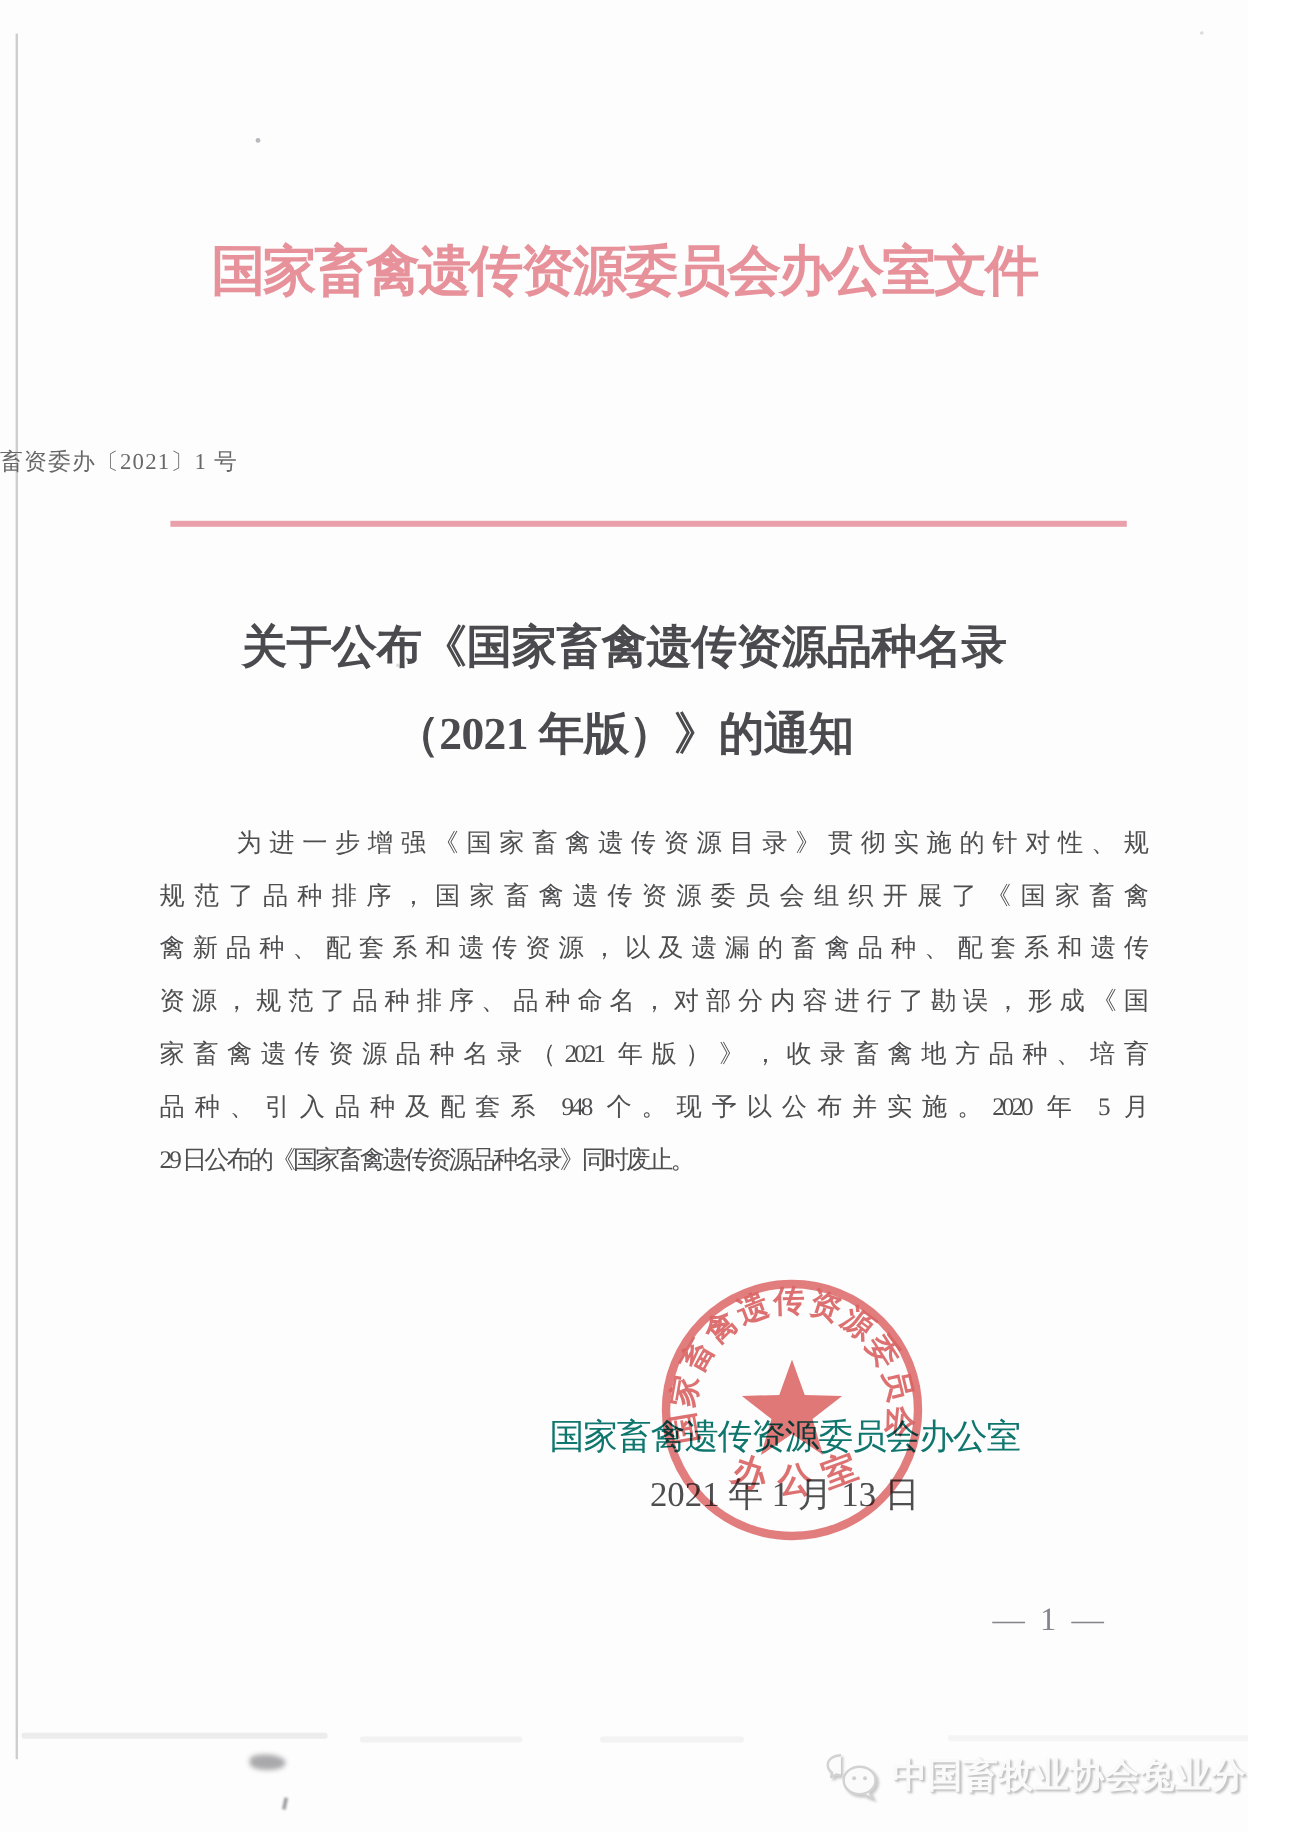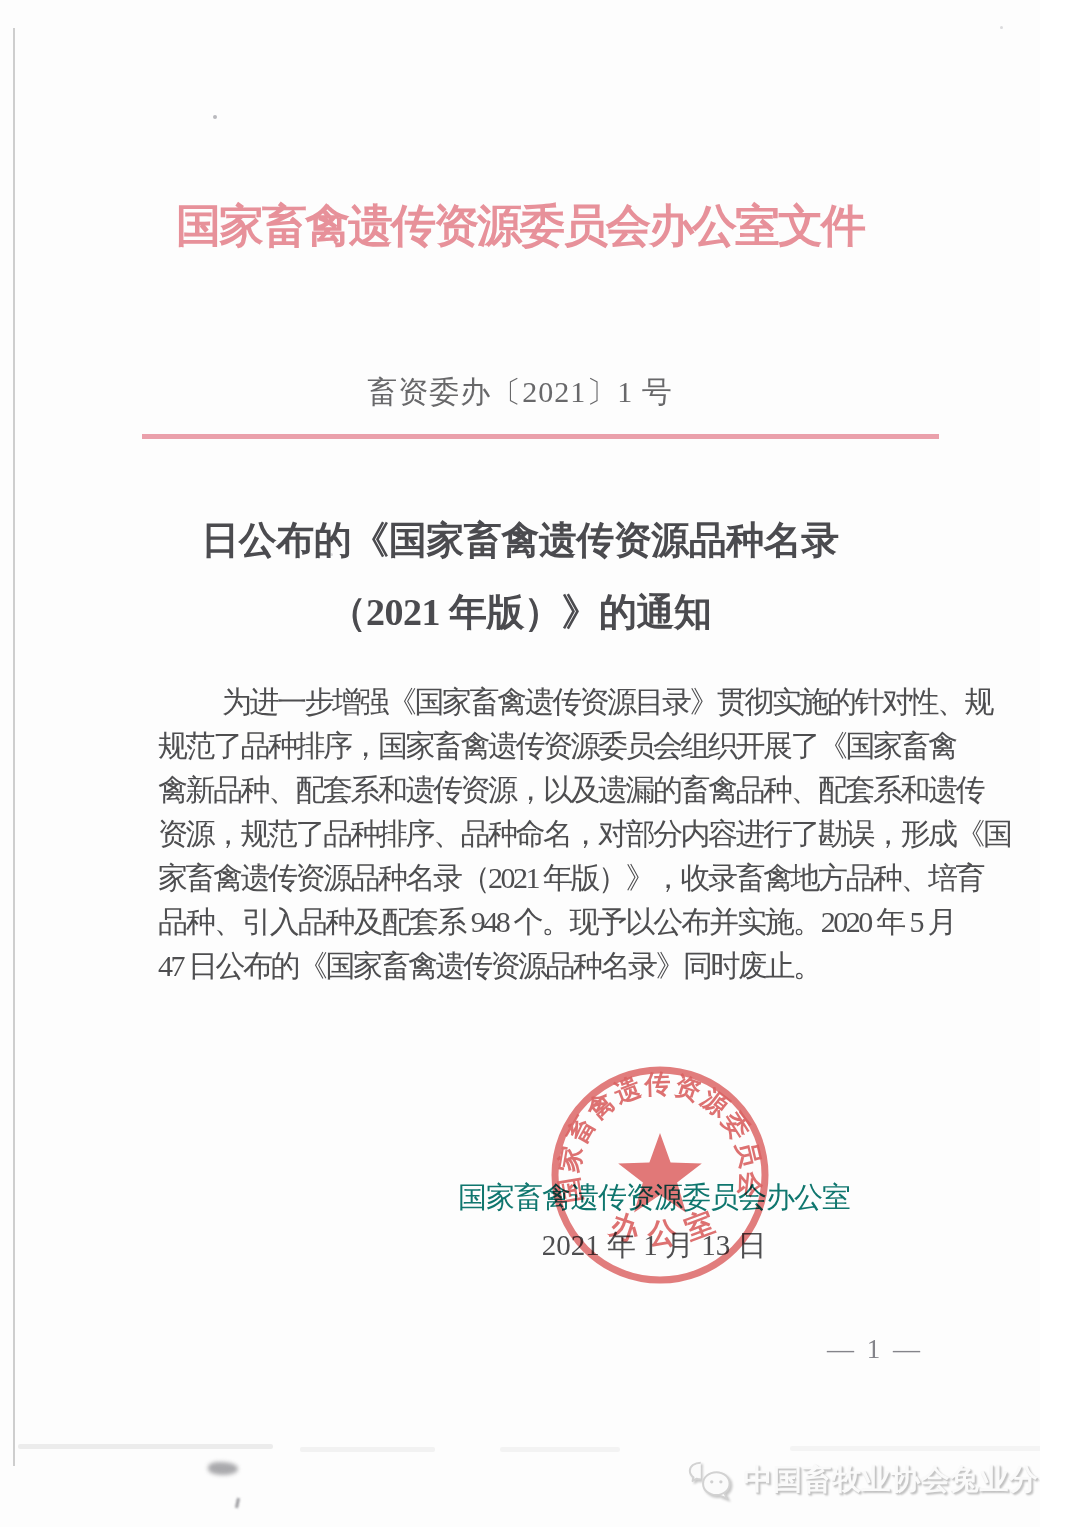--- a/index.html
+++ b/index.html
@@ -28,43 +28,41 @@
   }
 
   .letterhead {
     position: absolute; top: 196px; left: 0; width: 100%;
     text-align: center;
     font-size: 45px; font-weight: bold; letter-spacing: -2px;
     color: #e7919a;
   }
   .doc-number {
     position: absolute; top: 372px; left: 0; width: 100%;
-    text-align: center;
-    font-size: 30px; letter-spacing: 1px;
+    font-size: 19px; letter-spacing: 1px;
     color: #68686a;
   }
   .red-rule {
     position: absolute; top: 434px; left: 142px; width: 797px; height: 5px;
     background: #eaa0ab;
   }
   .doc-title {
     position: absolute; top: 504px; left: 0; width: 100%;
     text-align: center;
     font-size: 38px; font-weight: bold; letter-spacing: -0.5px; line-height: 72px;
     color: #4b4b4f;
   }
   .body-block {
     position: absolute; top: 680px; left: 133px; width: 822px;
     color: #4e4e50;
   }
   .body-line {
-    font-size: 30px; letter-spacing: -2.5px; line-height: 44px;
+    font-size: 21px; letter-spacing: -2.5px; line-height: 44px;
     text-align: justify; text-align-last: justify;
     white-space: nowrap;
-    margin-left: 25px;
   }
   .body-line.indent { text-indent: 64px; }
   .body-line.last { text-align-last: left; }
 
   .signature {
     position: absolute; top: 1178px; left: 432px; width: 444px;
     text-align: center; font-size: 29px; letter-spacing: -1px;
     color: #0f766e;
   }
   .sign-date {
@@ -110,32 +108,32 @@
   <div class="smudge"></div>
   <div class="smudge2"></div>
 
   <div class="letterhead">国家畜禽遗传资源委员会办公室文件</div>
 
   <div class="doc-number">畜资委办〔2021〕1 号</div>
 
   <div class="red-rule"></div>
 
   <div class="doc-title">
-    <div>日公布的《国家畜禽遗传资源品种名录</div>
+    <div>关于公布《国家畜禽遗传资源品种名录</div>
     <div>（2021 年版）》的通知</div>
   </div>
 
   <div class="body-block">
     <div class="body-line indent">为进一步增强《国家畜禽遗传资源目录》贯彻实施的针对性、规</div>
     <div class="body-line">规范了品种排序，国家畜禽遗传资源委员会组织开展了《国家畜禽</div>
     <div class="body-line">禽新品种、配套系和遗传资源，以及遗漏的畜禽品种、配套系和遗传</div>
     <div class="body-line">资源，规范了品种排序、品种命名，对部分内容进行了勘误，形成《国</div>
     <div class="body-line">家畜禽遗传资源品种名录（2021 年版）》，收录畜禽地方品种、培育</div>
     <div class="body-line">品种、引入品种及配套系 948 个。现予以公布并实施。2020 年 5 月</div>
-    <div class="body-line last">47 日公布的《国家畜禽遗传资源品种名录》同时废止。</div>
+    <div class="body-line last">29 日公布的《国家畜禽遗传资源品种名录》同时废止。</div>
   </div>
 
   <div class="signature">国家畜禽遗传资源委员会办公室</div>
   <div class="sign-date">2021 年 1 月 13 日</div>
 
   <div class="seal-wrap">
     <svg width="232" height="232" viewBox="0 0 232 232">
       <defs>
         <path id="sealTopArc" d="M 38 143 A 82 82 0 1 1 192 143" fill="none"></path>
         <path id="sealBottomArc" d="M 56 168 Q 115 198 174 168" fill="none"></path>

